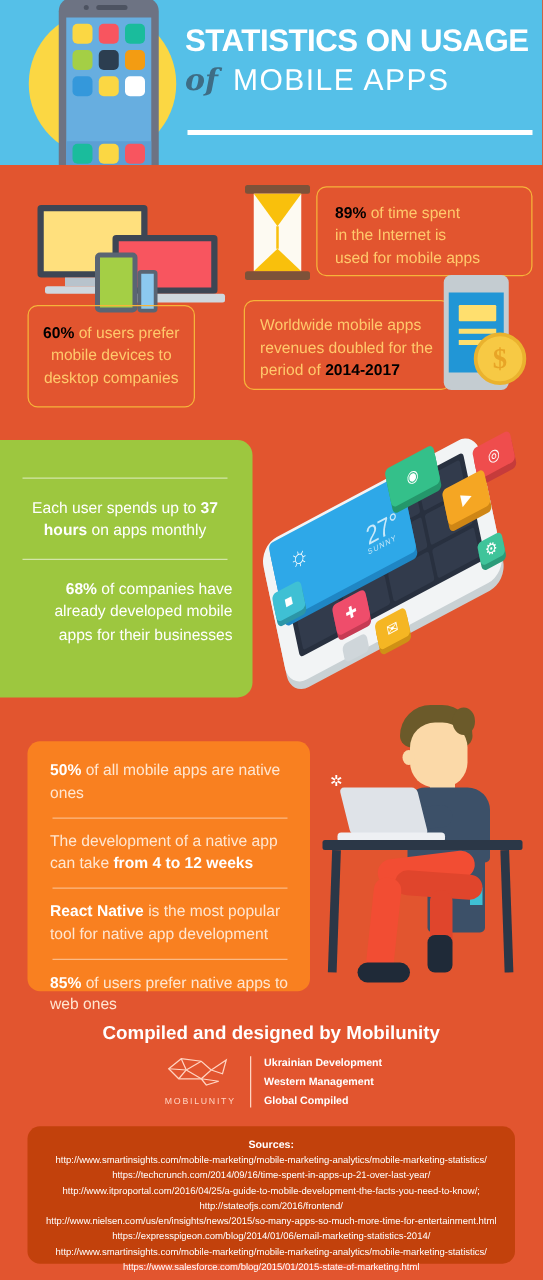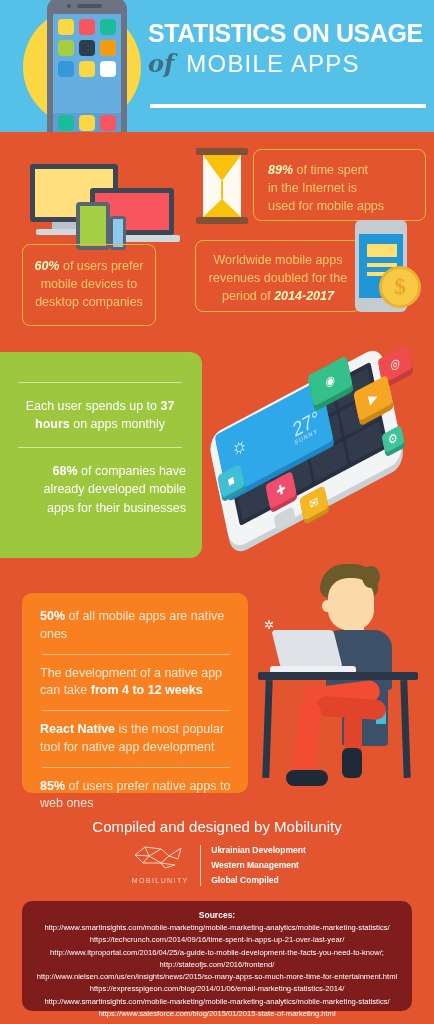--- a/index.html
+++ b/index.html
@@ -89,24 +89,24 @@
   }
   .dv-phone {
     position: absolute; left: 88px; top: 52px; width: 16px; height: 34px;
     background: #8cc9ef; border: 3px solid #5a6573; border-radius: 3px;
   }
 
   .card-outline {
     position: absolute; border: 1.5px solid #f6b43a; border-radius: 8px;
     color: #ffc96b; line-height: 1.42;
   }
-  .card-outline b { color: #fef9c3; font-weight: bold; font-style: italic; }
+  .card-outline b { color: #000000; font-weight: bold; }
   .c-60 { left: 22px; top: 112px; width: 134px; height: 82px; padding: 13px 8px 0; font-size: 12.5px; text-align: center; }
   .c-89 { left: 253px; top: 17px; width: 173px; height: 72px; padding: 12px 10px 0 14px; font-size: 12.5px; text-align: left; }
-  .c-rev { left: 195px; top: 108px; width: 166px; height: 72px; padding: 11px 12px 0; font-size: 12.5px; text-align: center; }
+  .c-rev { left: 195px; top: 108px; width: 166px; height: 72px; padding: 11px 12px 0; font-size: 12.5px; text-align: left; }
 
   
   .hourglass { position: absolute; left: 196px; top: 16px; width: 52px; height: 76px; }
   .hg-top-bar, .hg-bot-bar { position: absolute; left: 0; width: 52px; height: 7px; background: #7d5239; border-radius: 2px; }
   .hg-top-bar { top: 0; } .hg-bot-bar { top: 69px; }
   .hg-glass { position: absolute; left: 7px; top: 7px; width: 38px; height: 62px; background: #fdfaf2; }
   .hg-t {
     position: absolute; left: 0; top: 0; width: 0; height: 0;
     border-left: 19px solid transparent; border-right: 19px solid transparent; border-top: 26px solid #f9c00c;
   }
@@ -220,31 +220,31 @@
   .g-thigh { position: absolute; left: 44px; top: 122px; width: 78px; height: 22px; background: #f24d33; border-radius: 11px; transform: rotate(-7deg); }
   .g-shin  { position: absolute; left: 38px; top: 140px; width: 22px; height: 78px; background: #f24d33; border-radius: 10px; transform: rotate(6deg); }
   .g-thigh2{ position: absolute; left: 58px; top: 136px; width: 70px; height: 20px; background: #e0452c; border-radius: 10px; transform: rotate(4deg); }
   .g-shin2 { position: absolute; left: 86px; top: 150px; width: 18px; height: 52px; background: #e0452c; border-radius: 9px; }
   .g-sock  { position: absolute; left: 84px; top: 186px; width: 20px; height: 30px; background: #1f2a38; border-radius: 6px; }
   .g-shoe  { position: absolute; left: 28px; top: 208px; width: 42px; height: 16px; background: #1f2a38; border-radius: 8px; }
 
   
   .credit {
     position: absolute; left: 0; top: 818px; width: 434px; text-align: center;
-    font-size: 15px; font-weight: normal; color: #ffffff;
+    font-size: 15px; font-weight: bold; color: #ffffff;
   }
   .logo-block { position: absolute; left: 0; top: 843px; width: 434px; display: flex; justify-content: center; gap: 0; }
   .logo-mark { width: 64px; text-align: center; }
   .logo-word { font-size: 7px; letter-spacing: 1.4px; color: #ffd3c1; margin-top: 2px; }
   .logo-div { width: 1px; background: #ffd3c1; margin: 2px 10px 2px 8px; }
   .logo-lines { font-size: 8.5px; line-height: 1.75; color: #ffffff; text-align: left; font-weight: 600; }
 
   .sources {
     position: absolute; left: 22px; top: 901px; width: 390px; height: 110px;
-    background: #7f1d1d; border-radius: 10px; padding: 9px 6px 0;
+    background: #c2410c; border-radius: 10px; padding: 9px 6px 0;
     text-align: center; color: #ffffff;
   }
   .src-title { font-size: 8.5px; font-weight: bold; margin-bottom: 2px; }
   .src-line { font-size: 7.6px; line-height: 1.62; word-break: break-all; }
 </style>
 </head>
 <body>
 
 <div id="page">
 

